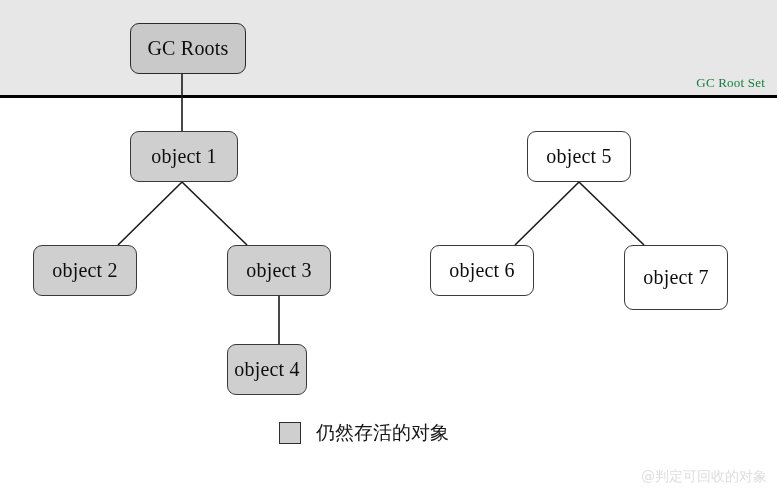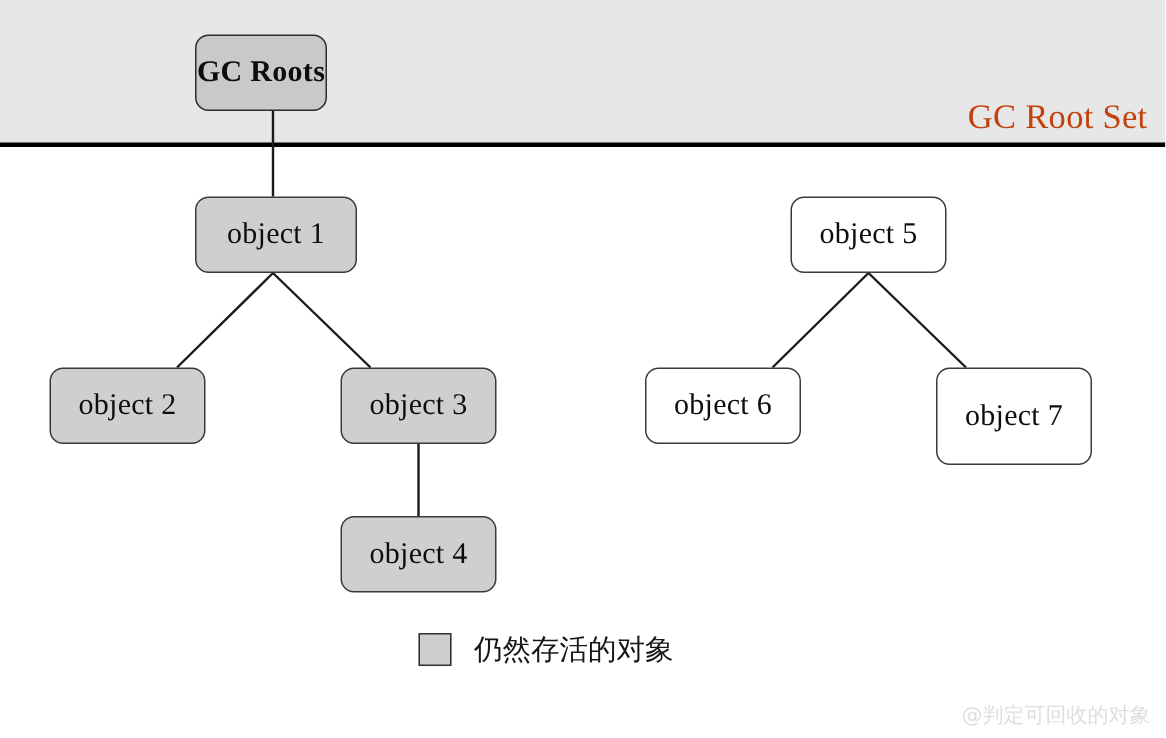--- a/index.html
+++ b/index.html
@@ -25,22 +25,22 @@
     width: 777px;
     height: 98px;
     background: #e7e7e7;
     border-bottom: 3px solid #000000;
     box-sizing: border-box;
   }
   #root-set-label {
     position: absolute;
     right: 12px;
     bottom: 4px;
-    font-size: 23px;
-    color: #c2410c;
+    font-size: 13px;
+    color: #15803d;
     letter-spacing: 0.2px;
     white-space: nowrap;
   }
   
   #edges {
     position: absolute;
     left: 0;
     top: 0;
     width: 777px;
     height: 492px;
@@ -124,25 +124,25 @@
         <line x1="182" y1="74" x2="182" y2="131"></line>
         <line x1="182" y1="182" x2="118" y2="245"></line>
         <line x1="182" y1="182" x2="247" y2="245"></line>
         <line x1="279" y1="296" x2="279" y2="344"></line>
         <line x1="579" y1="182" x2="515" y2="245"></line>
         <line x1="579" y1="182" x2="644" y2="245"></line>
       </g>
   </svg>
 
   <div id="node-layer">
-      <div class="node root" style="left: 130px; top: 23px; width: 88px; height: 51px; font-weight: bold;">GC Roots</div>
+      <div class="node root" style="left: 130px; top: 23px; width: 116px; height: 51px;">GC Roots</div>
       <div class="node alive" style="left: 130px; top: 131px; width: 108px; height: 51px;">object 1</div>
       <div class="node alive" style="left: 33px; top: 245px; width: 104px; height: 51px;">object 2</div>
       <div class="node alive" style="left: 227px; top: 245px; width: 104px; height: 51px;">object 3</div>
-      <div class="node alive" style="left: 227px; top: 344px; width: 104px; height: 51px;">object 4</div>
+      <div class="node alive" style="left: 227px; top: 344px; width: 80px; height: 51px;">object 4</div>
       <div class="node collectable" style="left: 527px; top: 131px; width: 104px; height: 51px;">object 5</div>
       <div class="node collectable" style="left: 430px; top: 245px; width: 104px; height: 51px;">object 6</div>
       <div class="node collectable" style="left: 624px; top: 245px; width: 104px; height: 65px;">object 7</div>
     </div>
 
   <div id="legend">
     <div class="legend-row">
       <span class="legend-swatch alive"></span>
       <span class="legend-label">仍然存活的对象</span>
     </div>

